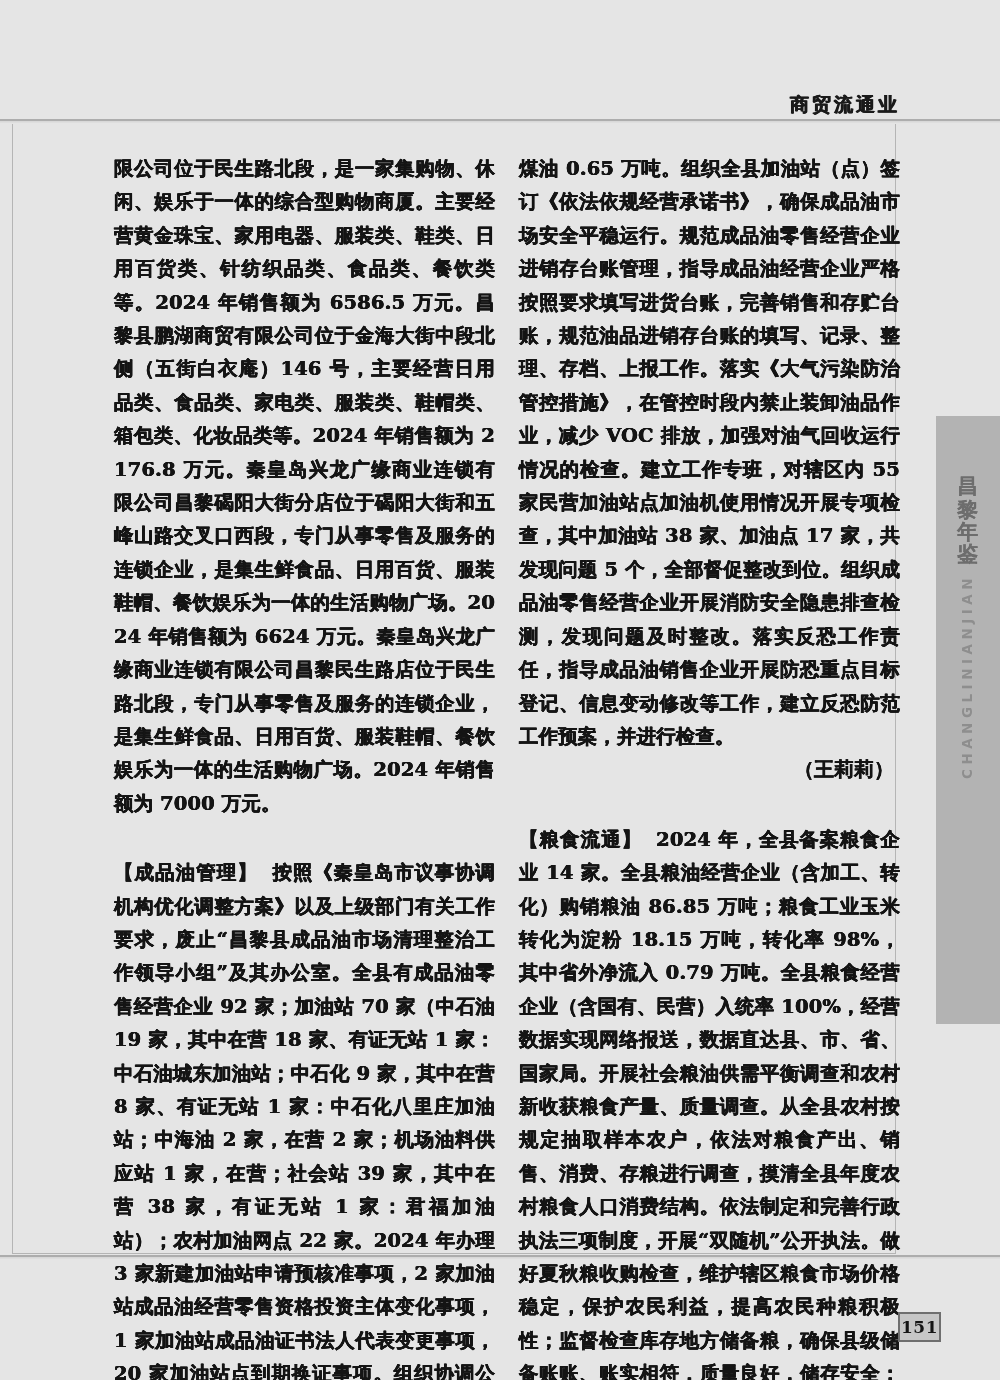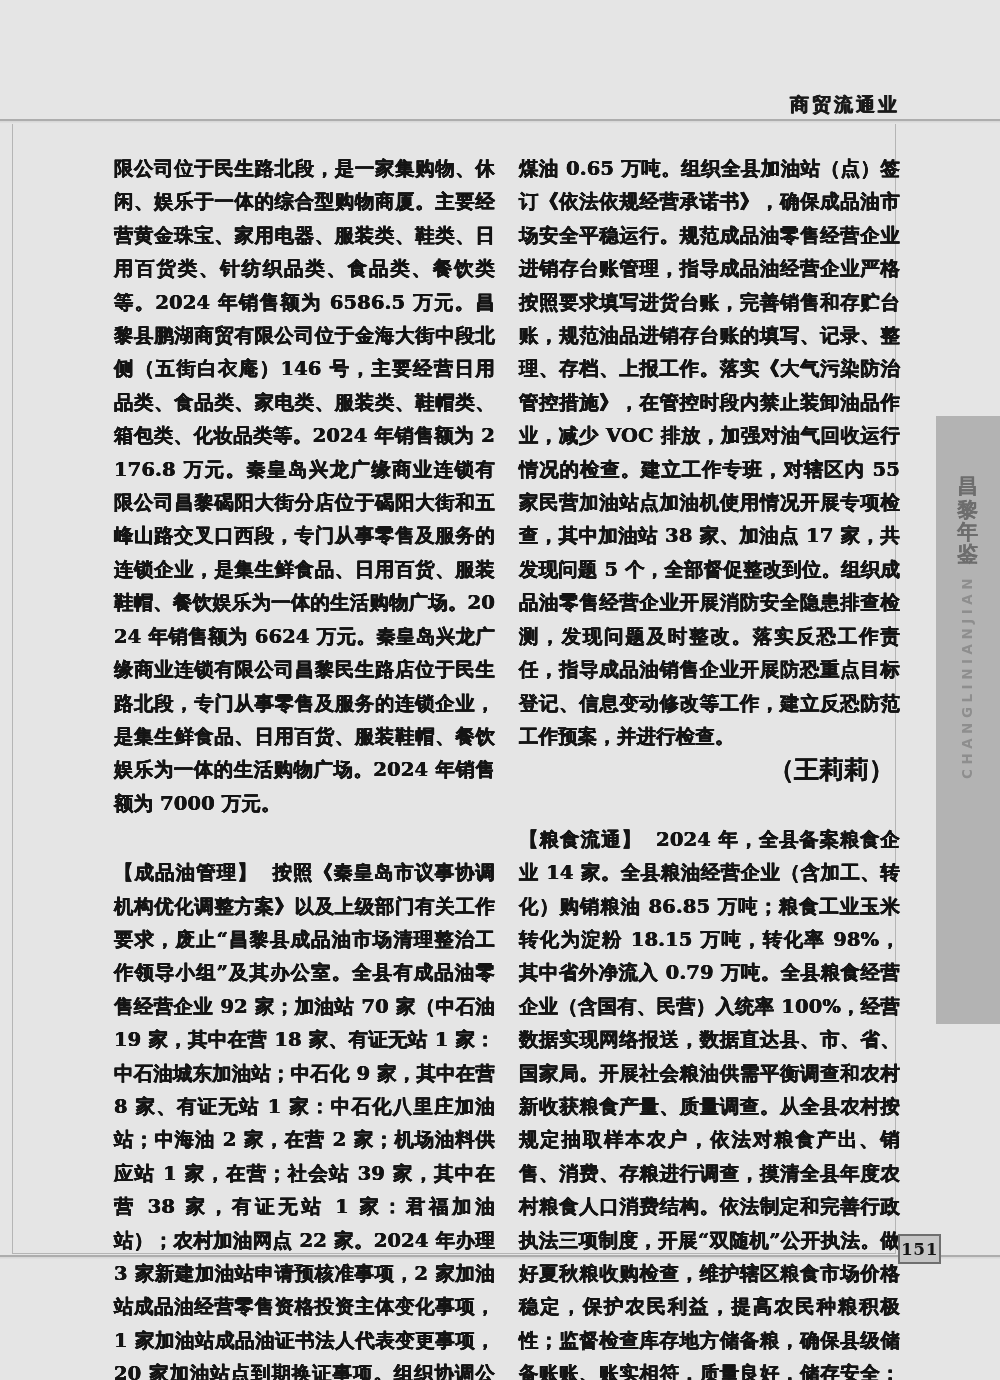--- a/index.html
+++ b/index.html
@@ -95,21 +95,21 @@
     text-align-last: left;
     letter-spacing: 0.2px;
     font-weight: 700;
     margin: 0;
     text-shadow: 0.35px 0 0 #141414, -0.35px 0 0 #141414, 0 0.25px 0 #141414;
     word-break: break-all;
   }
 
   .byline {
     font-family: "DejaVu Serif", "Liberation Serif", serif;
-    font-size: 25px;
+    font-size: 20px;
     line-height: 33.4px;
     font-weight: 700;
     color: #141414;
     text-align: right;
     padding-right: 6px;
     text-shadow: 0.35px 0 0 #141414, -0.35px 0 0 #141414;
     margin: 0;
   }
   .byline .gap { display: inline-block; width: 30px; }
   .spacer-md { height: 36px; }
@@ -151,21 +151,21 @@
     writing-mode: vertical-rl;
     transform: rotate(180deg);
     letter-spacing: 4.5px;
     line-height: 1;
   }
 
   
   .page-num {
     position: absolute;
     left: 898px;
-    top: 1234px;
+    top: 1312px;
     width: 43px;
     height: 30px;
     background: #c6c6c6;
     border: 2px solid #6e6e6e;
     box-sizing: border-box;
     display: flex;
     align-items: center;
     justify-content: center;
     font-family: "DejaVu Serif", "Liberation Serif", serif;
     font-size: 17px;

